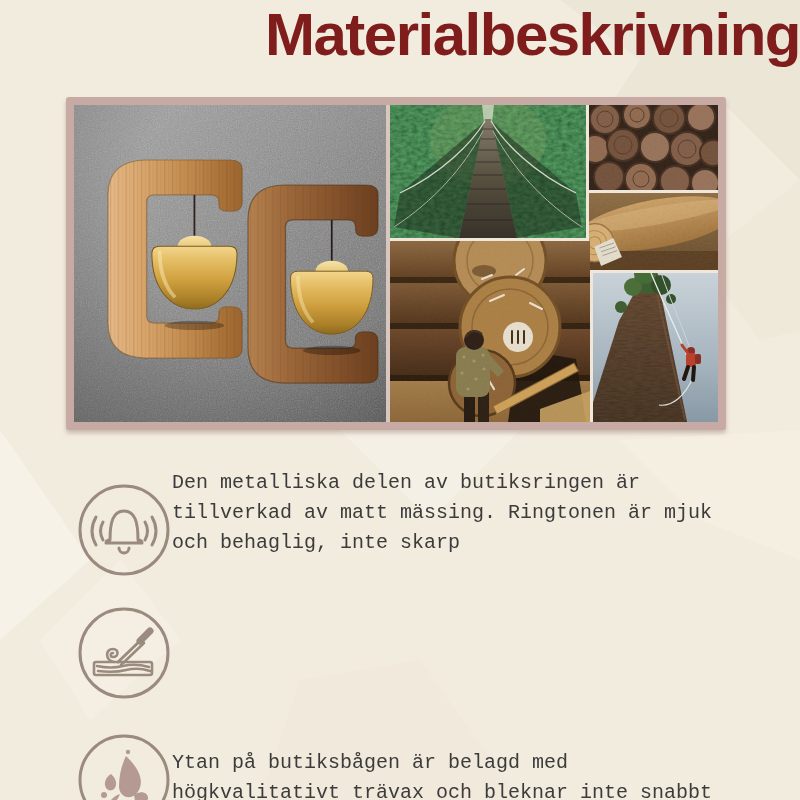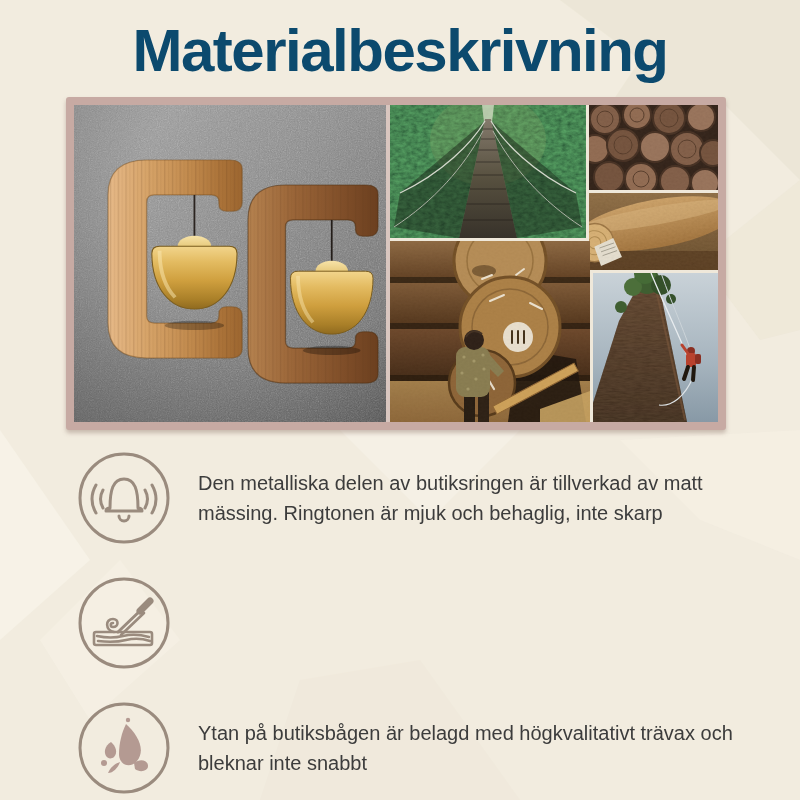--- a/index.html
+++ b/index.html
@@ -1,40 +1,40 @@
 <!DOCTYPE html>
 <html><head>
 <meta charset="utf-8">
 <style>
   html,body{margin:0;padding:0;}
   body{width:800px;height:800px;overflow:hidden;background:#f2ecdf;
        font-family:"Liberation Sans","DejaVu Sans",sans-serif;position:relative;}
   .bg-deco{position:absolute;inset:0;z-index:0;pointer-events:none;}
   .page{position:relative;z-index:1;width:800px;height:800px;}
 
-  .title{margin:0;padding-top:16px;text-align:center;
-         font-size:60px;font-weight:800;letter-spacing:-1.5px;color:#0c4a6e;}
+  .title{margin:0;text-align:right;
+         font-size:60px;font-weight:800;letter-spacing:-1.5px;color:#7f1d1d;}
 
   .collage{position:absolute;left:66px;top:97px;width:644px;height:317px;
            border:8px solid #c7aaa3;border-radius:3px;background:#d9c6bf;
            box-shadow:0 3px 4px rgba(120,90,80,.35);}
   .collage-inner{position:absolute;inset:0;display:flex;}
   .photo-left{position:absolute;left:0;top:0;width:312px;height:317px;}
   .photo-right{position:absolute;left:316px;top:0;width:328px;height:317px;background:#efe8da;}
   .panel{position:absolute;display:block;}
   .p-bridge{left:0;top:0;width:196px;height:133px;}
   .p-logends{left:199px;top:0;width:129px;height:85px;}
   .p-trunk{left:199px;top:88px;width:129px;height:77px;}
   .p-logsman{left:0;top:136px;width:200px;height:181px;}
   .p-climber{left:203px;top:168px;width:125px;height:149px;}
   .panel svg,.photo-left svg{display:block;width:100%;height:100%;}
 
   .features{position:absolute;left:76px;top:448px;width:686px;
             display:flex;flex-direction:column;gap:27px;}
-  .feature-row{display:flex;align-items:center;gap:26px;}
+  .feature-row{display:flex;align-items:flex-end;font-family:Liberation Mono, monospace;}
   .feature-icon{flex:0 0 96px;width:96px;height:96px;}
   .feature-text{max-width:572px;font-size:20px;line-height:30px;color:#3c3c3c;}
 </style>
 </head>
 <body>
 
 <svg width="0" height="0" style="position:absolute" aria-hidden="true">
   <defs>
     <filter id="fGray" x="0" y="0" width="100%" height="100%">
       <feTurbulence type="fractalNoise" baseFrequency="0.9" numOctaves="2" seed="3"></feTurbulence>

